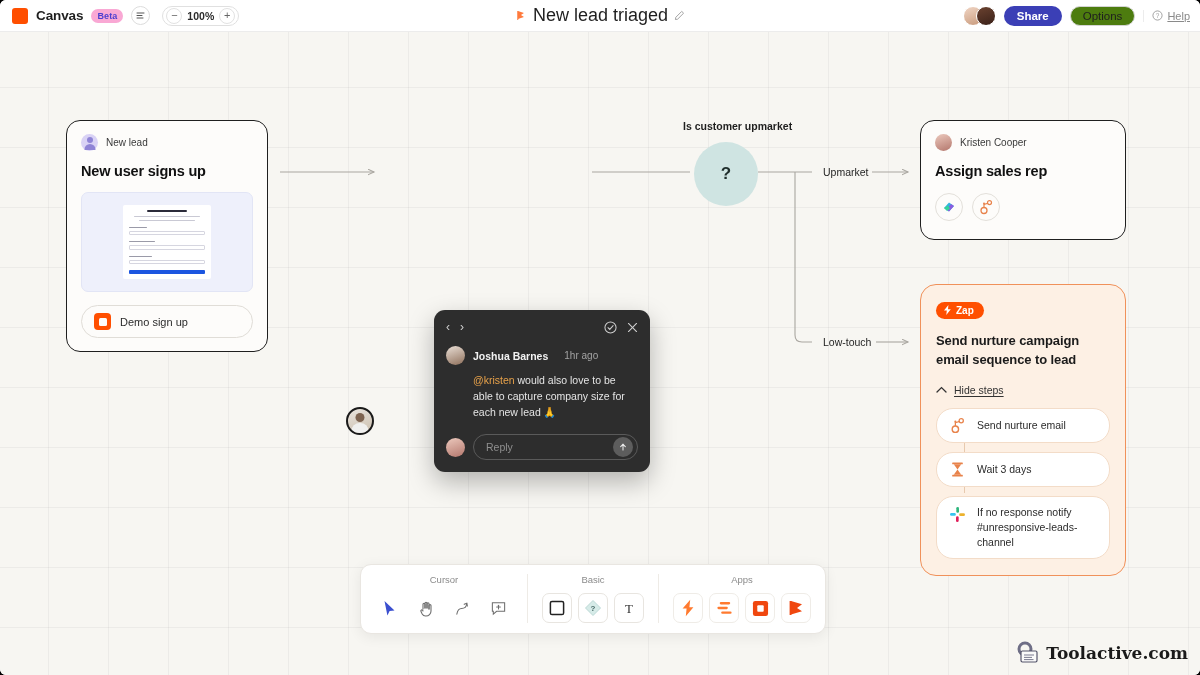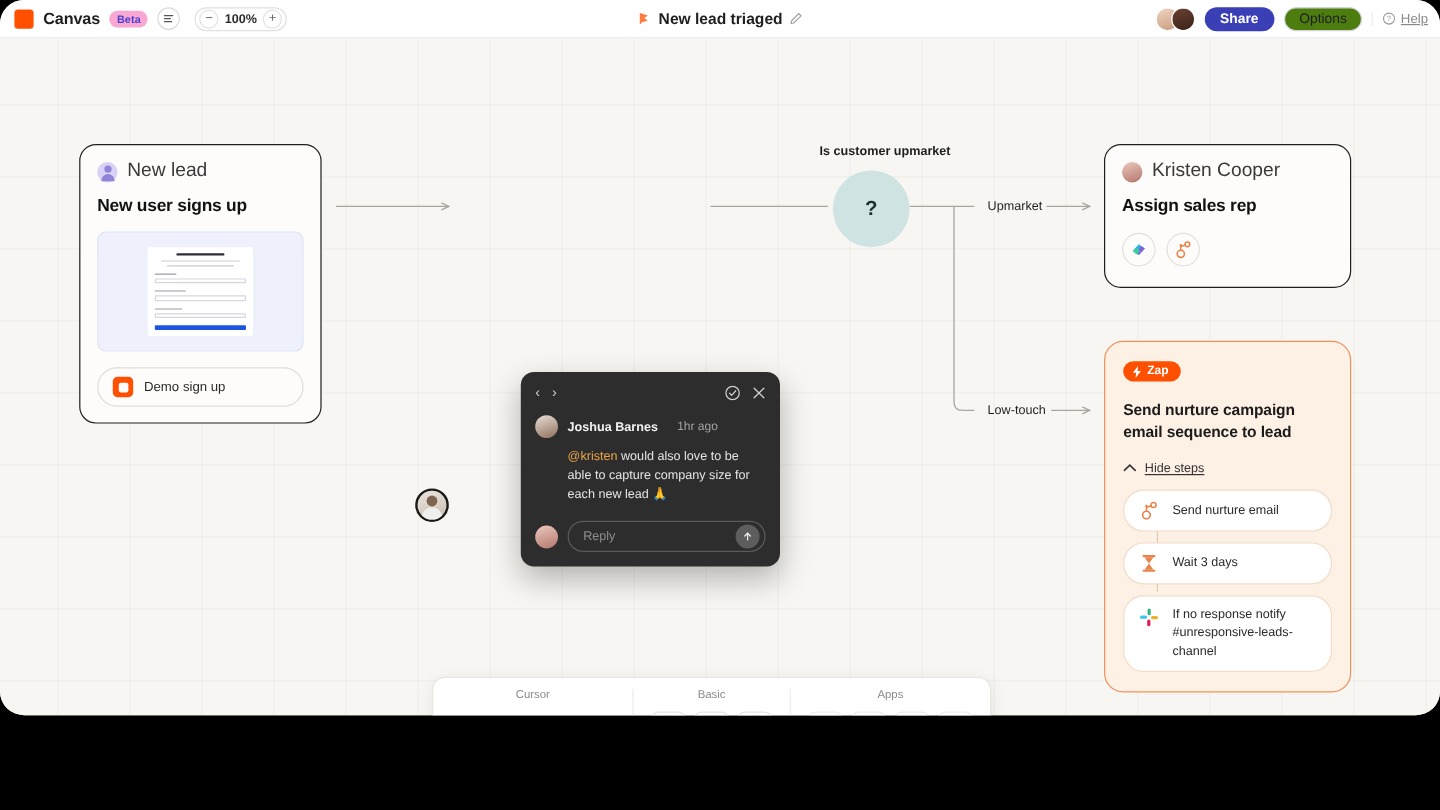--- a/index.html
+++ b/index.html
@@ -4,23 +4,23 @@
 <style>
   * { box-sizing: border-box; margin: 0; padding: 0; }
   html, body {
     width: 1200px; height: 675px;
     font-family: "Liberation Sans", sans-serif;
     background: #000;
     overflow: hidden;
   }
   #app {
     position: relative;
-    width: 1200px; height: 596px;
+    width: 1200px; height: 675px;
     background: #ffffff;
-    border-radius: 20px;
+    border-radius: 6px;
     overflow: hidden;
   }
 
   
   .header {
     position: absolute; top: 0; left: 0;
     width: 1200px; height: 32px;
     background: #ffffff;
     display: flex; align-items: center;
     z-index: 40;
@@ -52,21 +52,21 @@
     width: 16px; height: 16px; border-radius: 50%;
     border: 1px solid #e2e2e2; background: #fff;
     color: #666; font-size: 11px; line-height: 13px; text-align: center;
   }
   .zoom-val { font-size: 10.5px; color: #2b2b2b; font-weight: 600; padding: 0 2px; }
 
   .hdr-center {
     position: absolute; left: 50%; transform: translateX(-50%);
     display: flex; align-items: center; gap: 6px;
   }
-  .doc-title { font-size: 13px; color: #1f1f1f; font-weight: 700; }
+  .doc-title { font-size: 18px; color: #1f1f1f; font-weight: 400; }
 
   .hdr-right {
     position: absolute; right: 10px;
     display: flex; align-items: center; gap: 8px;
   }
   .avatars { display: flex; }
   .avatars .av { width: 20px; height: 20px; border-radius: 50%; border: 1.5px solid #fff; }
   .avatars .av:nth-child(2) { margin-left: -7px; }
   .av-a { background: linear-gradient(160deg,#f0d5c4,#c99b7d); }
   .av-b { background: linear-gradient(160deg,#6b4230,#3a2119); }
@@ -101,21 +101,21 @@
   
   .node {
     position: absolute;
     background: #fdfcfa;
     border: 1.6px solid #1f1f1f;
     border-radius: 14px;
     padding: 13px 14px;
   }
   .node-owner { display: flex; align-items: center; gap: 8px; }
   .owner-av { width: 17px; height: 17px; border-radius: 50%; flex: none; }
-  .owner-name { font-size: 16px; color: #3a3a3a; font-weight: 500; }
+  .owner-name { font-size: 10px; color: #3a3a3a; font-weight: 500; }
   .node-title {
     font-size: 14.5px; font-weight: 700; color: #111;
     margin-top: 12px; letter-spacing: -.2px;
   }
 
   .preview-box {
     margin-top: 13px;
     width: 172px; height: 100px;
     background: #eef0fb;
     border: 1px solid #e2e5f5;

